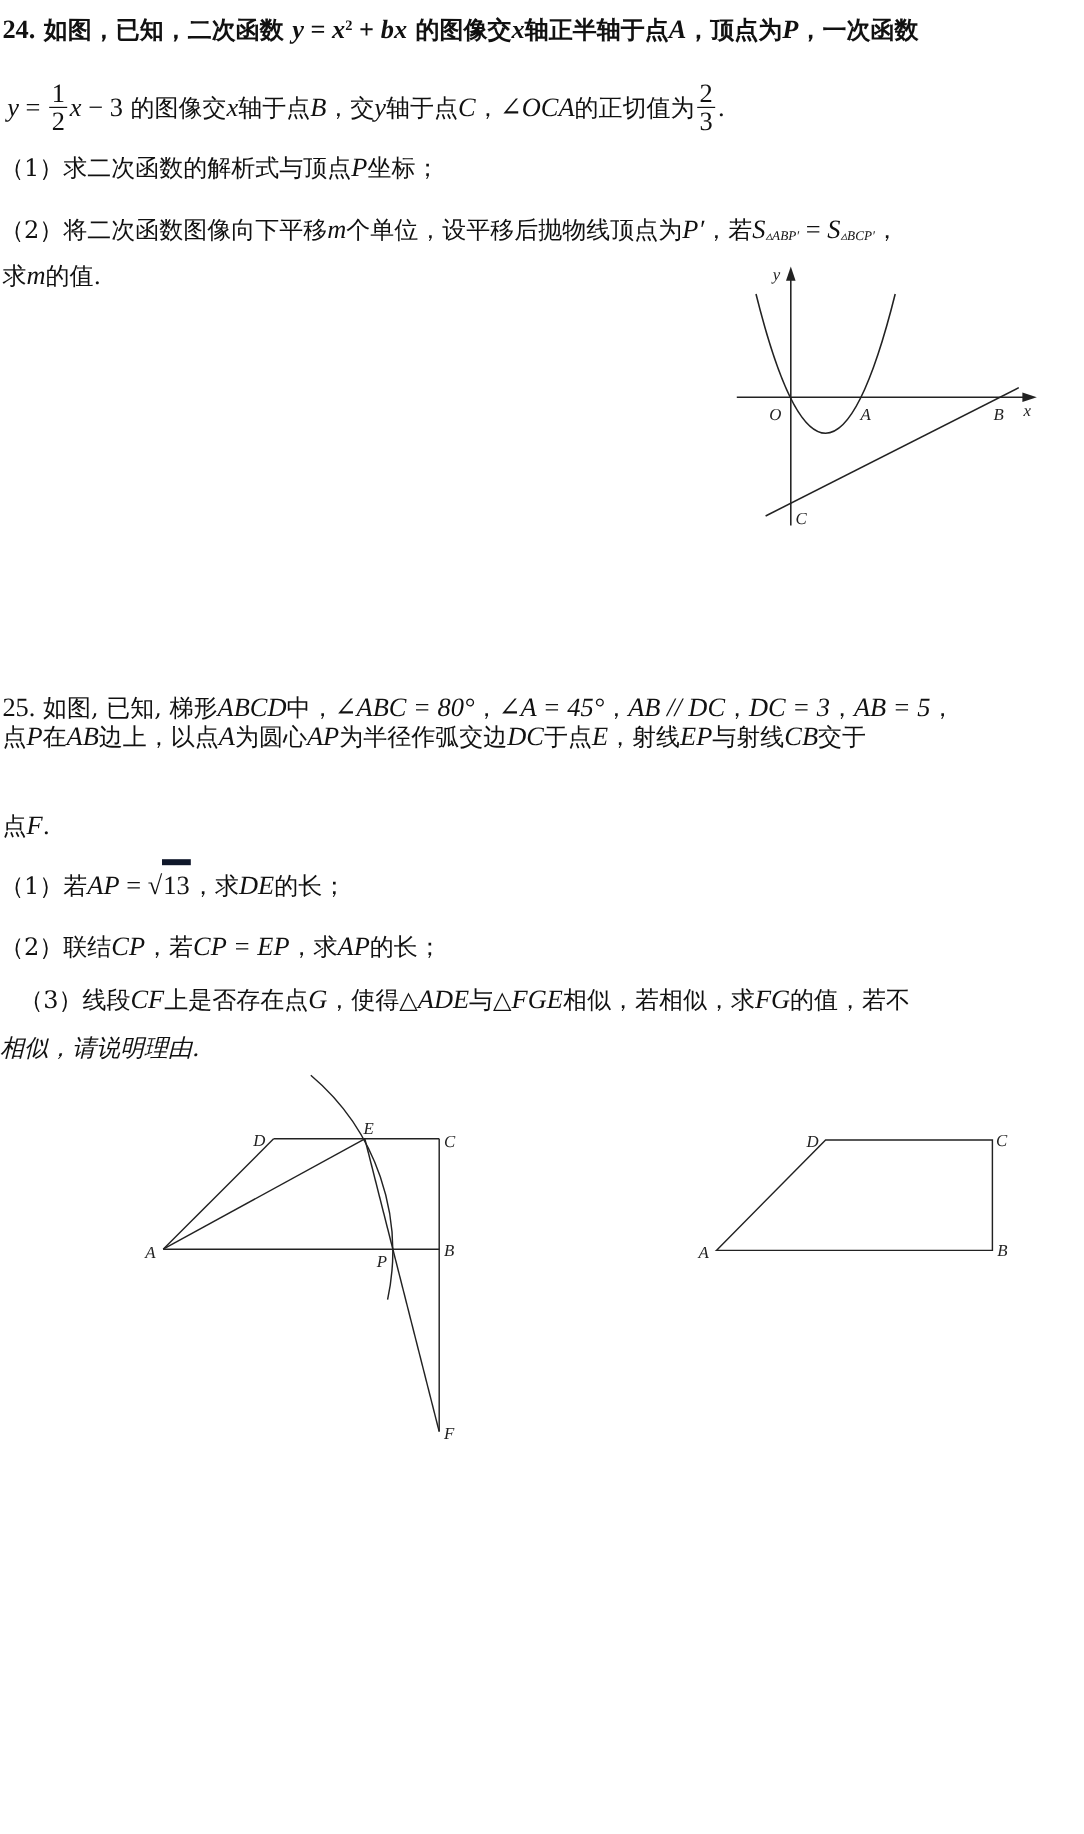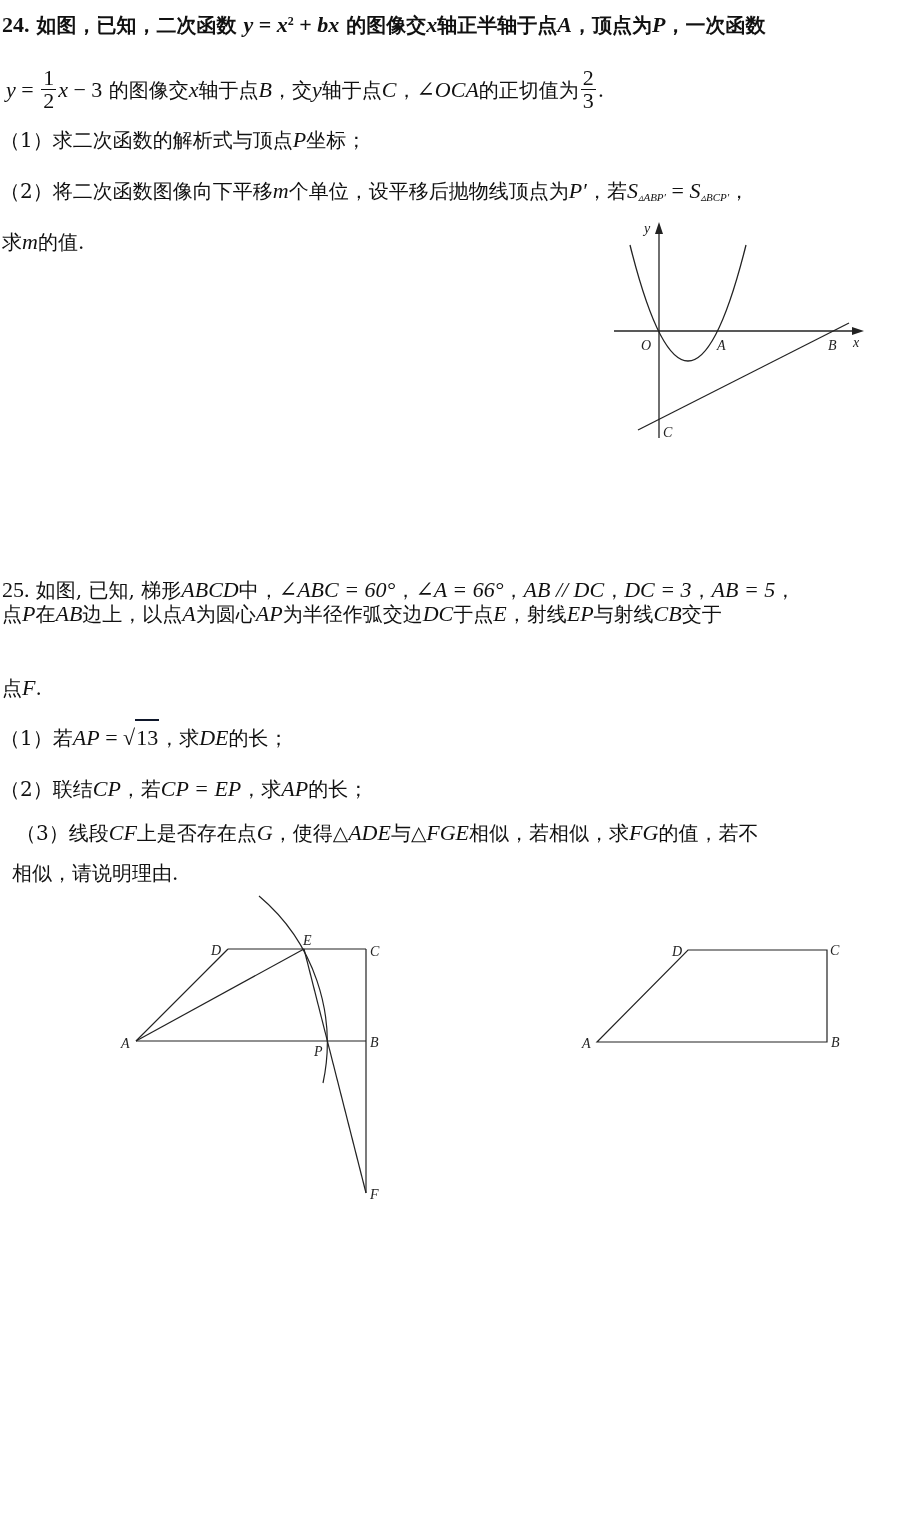--- a/index.html
+++ b/index.html
@@ -13,21 +13,21 @@
     font-size: 20px; line-height: 28px; height: 28px;
   }
   .m { font-family: "Liberation Serif", "DejaVu Serif", serif; font-style: italic; font-size: 22px; }
   .n { font-family: "Liberation Serif", "DejaVu Serif", serif; font-style: normal; font-size: 22px; }
   .frac { display: inline-block; vertical-align: middle; text-align: center; font-family: "Liberation Serif", serif; font-size: 22px; line-height: 22px; margin: 0 2px; position: relative; top: -2px; }
   .frac .num { display: block; border-bottom: 1px solid #111; padding: 0 2px; }
   .frac .den { display: block; padding: 0 2px; }
   sup.s { font-size: 12px; font-family: "Liberation Serif", serif; vertical-align: top; position: relative; top: -4px; }
   sub.s { font-size: 11px; font-family: "Liberation Serif", serif; font-style: italic; vertical-align: bottom; position: relative; top: 6px; }
   .sqrt { display: inline-block; font-family: "Liberation Serif", serif; font-size: 22px; }
-  .sqrt .rad { border-top: 2px solid #0f172a; padding: 4px 1px; font-style: normal; }
+  .sqrt .rad { border-top: 5px solid #0f172a; padding: 4px 1px; font-style: normal; }
   svg.fig { position: absolute; left: 0; top: 0; overflow: visible; }
   svg text { font-family: "Liberation Serif", "DejaVu Serif", serif; font-style: italic; font-size: 14px; fill: #222; }
 </style>
 </head>
 <body>
 
 <div class="line" style="top:11px; left:2px;font-weight:bold;">
   <span style="font-family:'Liberation Serif',serif;font-size:22px;">24.</span>
   <span>如图，已知，二次函数</span>
   <span class="m">y</span><span class="n"> = </span><span class="m">x</span><sup class="s">2</sup><span class="n"> + </span><span class="m">bx</span>
@@ -40,21 +40,21 @@
 </div>
 
 <div class="line" style="top:126px; left:0px;">
   <span>（1）</span><span>求二次函数的解析式与顶点</span><span class="m">P</span><span>坐标；</span>
 </div>
 
 <div class="line" style="top:177px; left:0px;">
   <span>（2）</span><span>将二次函数图像向下平移</span><span class="m">m</span><span>个单位，设平移后抛物线顶点为</span><span class="m">P′</span><span>，若</span><span class="m">S</span><sub class="s">▵ABP′</sub><span class="n"> = </span><span class="m">S</span><sub class="s">▵BCP′</sub><span>，</span>
 </div>
 
-<div class="line" style="top:228px; left:2px;">
+<div class="line" style="top:216px; left:2px;">
   <span>求</span><span class="m">m</span><span>的值.</span>
 </div>
 
 <svg class="fig" width="903" height="1528">
   <g stroke="#222" stroke-width="1.3" fill="none">
 
     <line x1="614" y1="331" x2="856" y2="331"></line>
 
     <line x1="659" y1="438" x2="659" y2="232"></line>
 
@@ -67,21 +67,21 @@
   <text x="644" y="233">y</text>
   <text x="853" y="347">x</text>
   <text x="641" y="350">O</text>
   <text x="717" y="350">A</text>
   <text x="828" y="350">B</text>
   <text x="663" y="437">C</text>
 </svg>
 
 <div class="line" style="top:576px; left:2px;">
   <span style="font-family:'Liberation Serif',serif;font-size:22px;">25.</span>
-  <span>如图, 已知, 梯形</span><span class="m">ABCD</span><span>中，</span><span class="m">∠ABC = 60°</span><span>，</span><span class="m">∠A = 66°</span><span>，</span><span class="m">AB // DC</span><span>，</span><span class="m">DC = 3</span><span>，</span><span class="m">AB = 5</span><span>，</span>
+  <span>如图, 已知, 梯形</span><span class="m">ABCD</span><span>中，</span><span class="m">∠ABC = 80°</span><span>，</span><span class="m">∠A = 45°</span><span>，</span><span class="m">AB // DC</span><span>，</span><span class="m">DC = 3</span><span>，</span><span class="m">AB = 5</span><span>，</span>
 </div>
 
 <div class="line" style="top:600px; left:2px;">
   <span>点</span><span class="m">P</span><span>在</span><span class="m">AB</span><span>边上，以点</span><span class="m">A</span><span>为圆心</span><span class="m">AP</span><span>为半径作弧交边</span><span class="m">DC</span><span>于点</span><span class="m">E</span><span>，射线</span><span class="m">EP</span><span>与射线</span><span class="m">CB</span><span>交于</span>
 </div>
 
 <div class="line" style="top:674px; left:2px;">
   <span>点</span><span class="m">F</span><span>.</span>
 </div>
 
@@ -90,21 +90,21 @@
 </div>
 
 <div class="line" style="top:775px; left:0px;">
   <span>（2）</span><span>联结</span><span class="m">CP</span><span>，若</span><span class="m">CP = EP</span><span>，求</span><span class="m">AP</span><span>的长；</span>
 </div>
 
 <div class="line" style="top:819px; left:16px;">
   <span>（3）</span><span>线段</span><span class="m">CF</span><span>上是否存在点</span><span class="m">G</span><span>，使得△</span><span class="m">ADE</span><span>与△</span><span class="m">FGE</span><span>相似，若相似，求</span><span class="m">FG</span><span>的值，若不</span>
 </div>
 
-<div class="line" style="top:859px; left:12px;">
+<div class="line" style="top:859px; left:0;font-style:italic;">
   <span>相似，请说明理由.</span>
 </div>
 
 <svg class="fig" width="903" height="1528">
   <g stroke="#222" stroke-width="1.2" fill="none">
     <line x1="136" y1="1041" x2="228" y2="949"></line>
     <line x1="228" y1="949" x2="366" y2="949"></line>
     <line x1="366" y1="949" x2="366" y2="1193"></line>
     <line x1="136" y1="1041" x2="366" y2="1041"></line>
     <line x1="136" y1="1041" x2="304" y2="949"></line>

